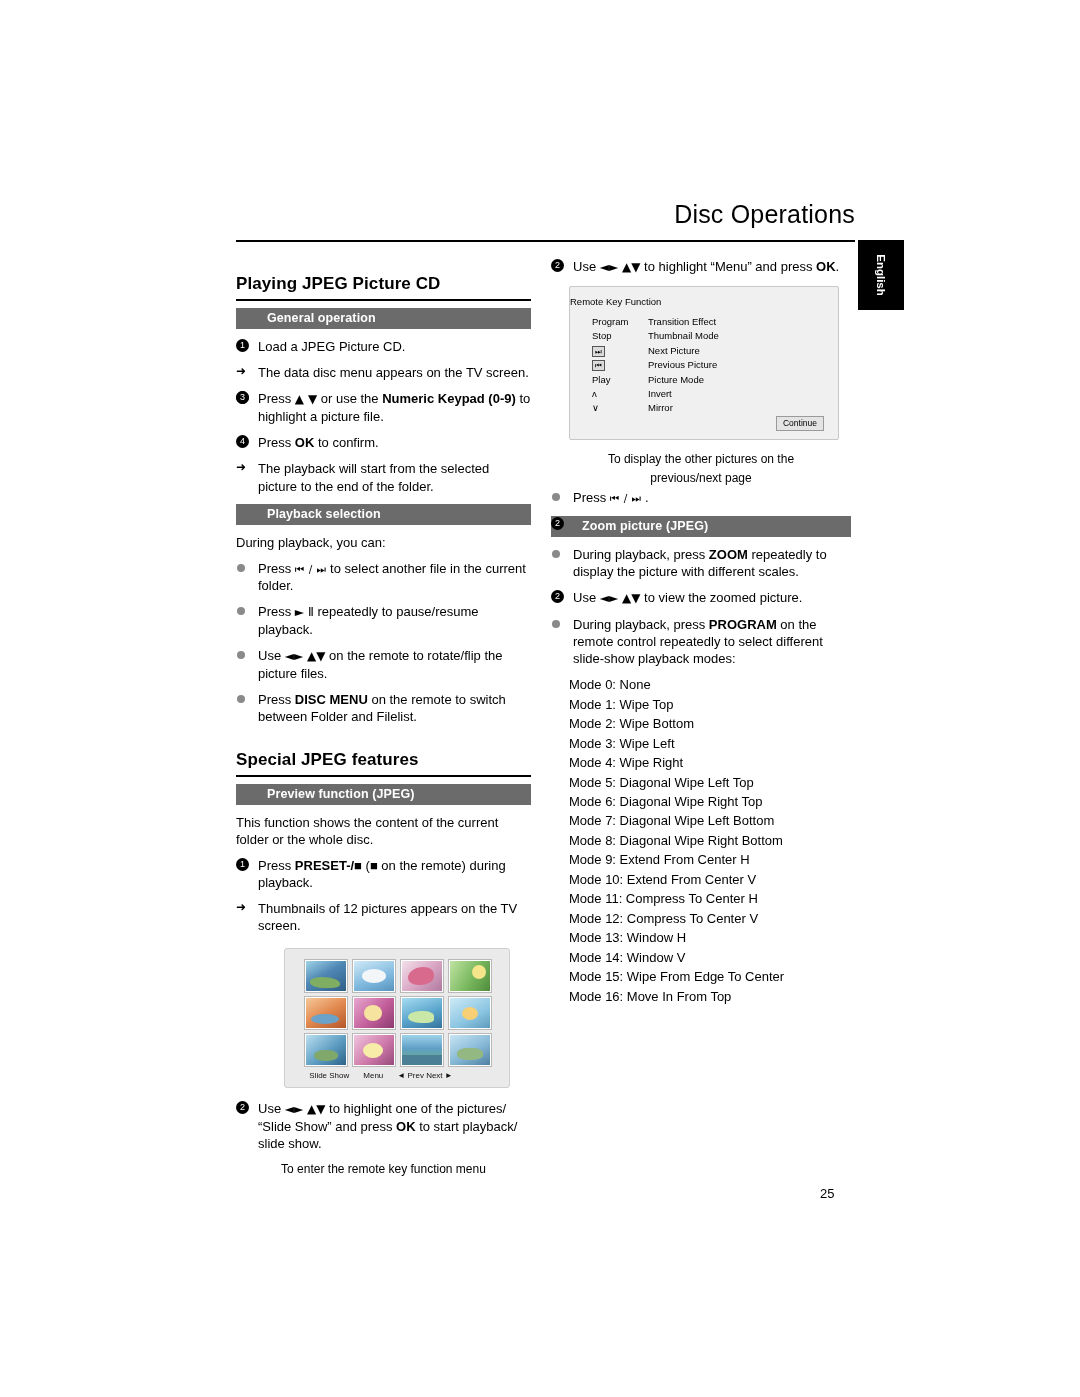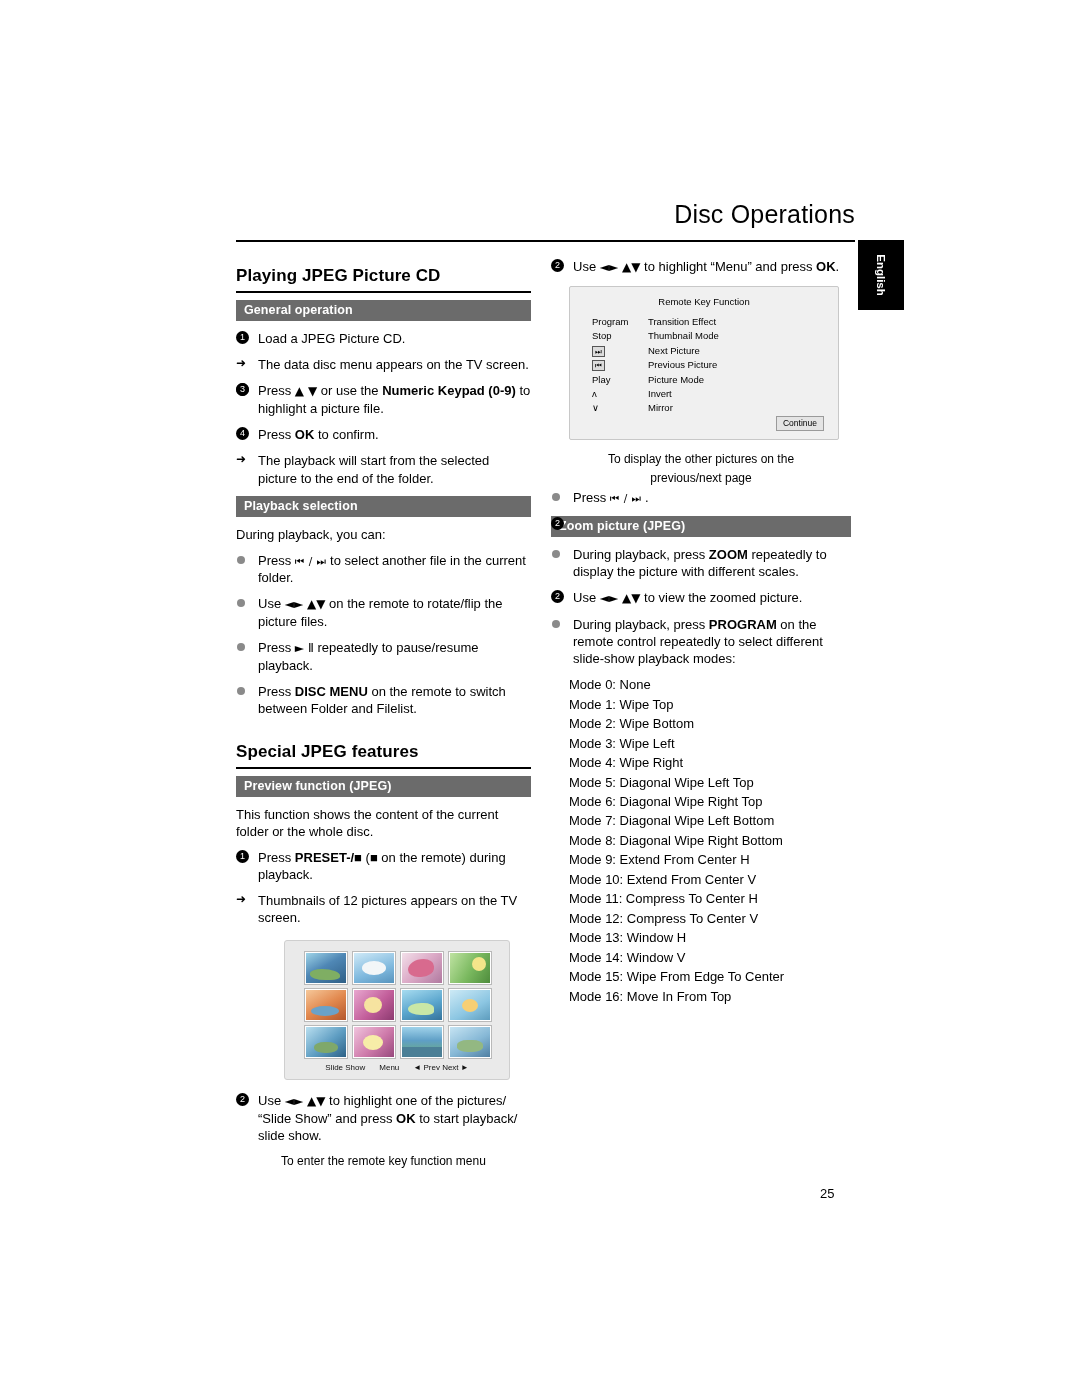--- a/index.html
+++ b/index.html
@@ -68,40 +68,41 @@
     position: absolute;
     left: 551px;
     top: 258px;
     width: 300px;
   }
 
   
   h2.sect {
     font-size: 17px;
     font-weight: bold;
-    margin: 8px 0 5px 0;
+    margin: 16px 0 5px 0;
     padding: 0;
     letter-spacing: 0.1px;
   }
   .sect-rule {
     height: 2px;
     background: #000000;
     margin: 0 0 7px 0;
   }
   .subhead {
     background: #6b6b6b;
     color: #ffffff;
     font-size: 12.5px;
     font-weight: bold;
     padding: 3px 0 4px 8px;
     margin: 6px 0 9px 0;
     letter-spacing: 0.1px;
   }
   .subhead-inner {
     display: block;
+    margin-left: 23px;
   }
   .bold-line {
     font-size: 12px;
     font-weight: normal;
     margin: 8px 0 3px 0;
     line-height: 1.32;
     text-align: center;
   }
 
   .item {
@@ -175,21 +176,20 @@
     height: 152px;
     background: #f0f0f0;
     border: 1px solid #c8c8c8;
     border-radius: 2px;
   }
   .rkf-title {
     position: absolute;
     top: 9px;
     left: 0;
     width: 100%;
-    text-align: center;
     font-size: 9.5px;
   }
   .rkf-rows {
     position: absolute;
     top: 28px;
     left: 22px;
     width: 230px;
     font-size: 9.5px;
     line-height: 1.52;
   }
@@ -265,21 +265,21 @@
   .t9:after { content:""; position:absolute; left:8px; bottom:4px; width:24px; height:11px; background:#7fa86a; border-radius:45%; }
   .t10 { background: linear-gradient(135deg,#f0c4dd 0%, #cf7bab 55%, #97487c 100%); }
   .t10:after { content:""; position:absolute; left:9px; top:8px; width:20px; height:15px; background:#f7eda8; border-radius:55%; }
   .t11 { background: linear-gradient(180deg,#9fd2ea 0%, #5f9fc6 45%, #6fae72 100%); }
   .t11:after { content:""; position:absolute; left:0; bottom:0; width:40px; height:10px; background:#4b7f96; }
   .t12 { background: linear-gradient(150deg,#c6e4f3 0%, #86b8d6 55%, #4f7fa2 100%); }
   .t12:after { content:""; position:absolute; left:7px; bottom:5px; width:26px; height:12px; background:#93b882; border-radius:40%; }
 
   .thumbbar {
     position: absolute;
-    left: 20px;
+    left: 4px;
     bottom: 7px;
     width: 184px;
     display: flex;
     justify-content: center;
     gap: 14px;
     font-size: 8px;
     color: #111;
     white-space: nowrap;
   }
 
@@ -347,26 +347,26 @@
 
     <div class="plain">During playback, you can:</div>
 
     <div class="item">
       <span class="dot"></span>
       <span><span>Press </span><span class="g">⏮ / ⏭</span><span> to select another file in the current folder.</span></span>
     </div>
 
     <div class="item">
       <span class="dot"></span>
+      <span><span>Press  </span><span class="g-lg">► Ⅱ</span><span> repeatedly to pause/resume playback.</span></span>
+    </div>
+
+    <div class="item">
+      <span class="dot"></span>
       <span><span>Use </span><span class="g-lg">◄► ▲▼</span><span> on the remote to rotate/flip the picture files.</span></span>
-    </div>
-
-    <div class="item">
-      <span class="dot"></span>
-      <span><span>Press  </span><span class="g-lg">► Ⅱ</span><span> repeatedly to pause/resume playback.</span></span>
     </div>
 
     <div class="item">
       <span class="dot"></span>
       <span><span>Press </span><b>DISC MENU</b><span> on the remote to switch between Folder and Filelist.</span></span>
     </div>
 
     <h2 class="sect" style="margin-top:24px;">Special JPEG features</h2>
     <div class="sect-rule"></div>
 

